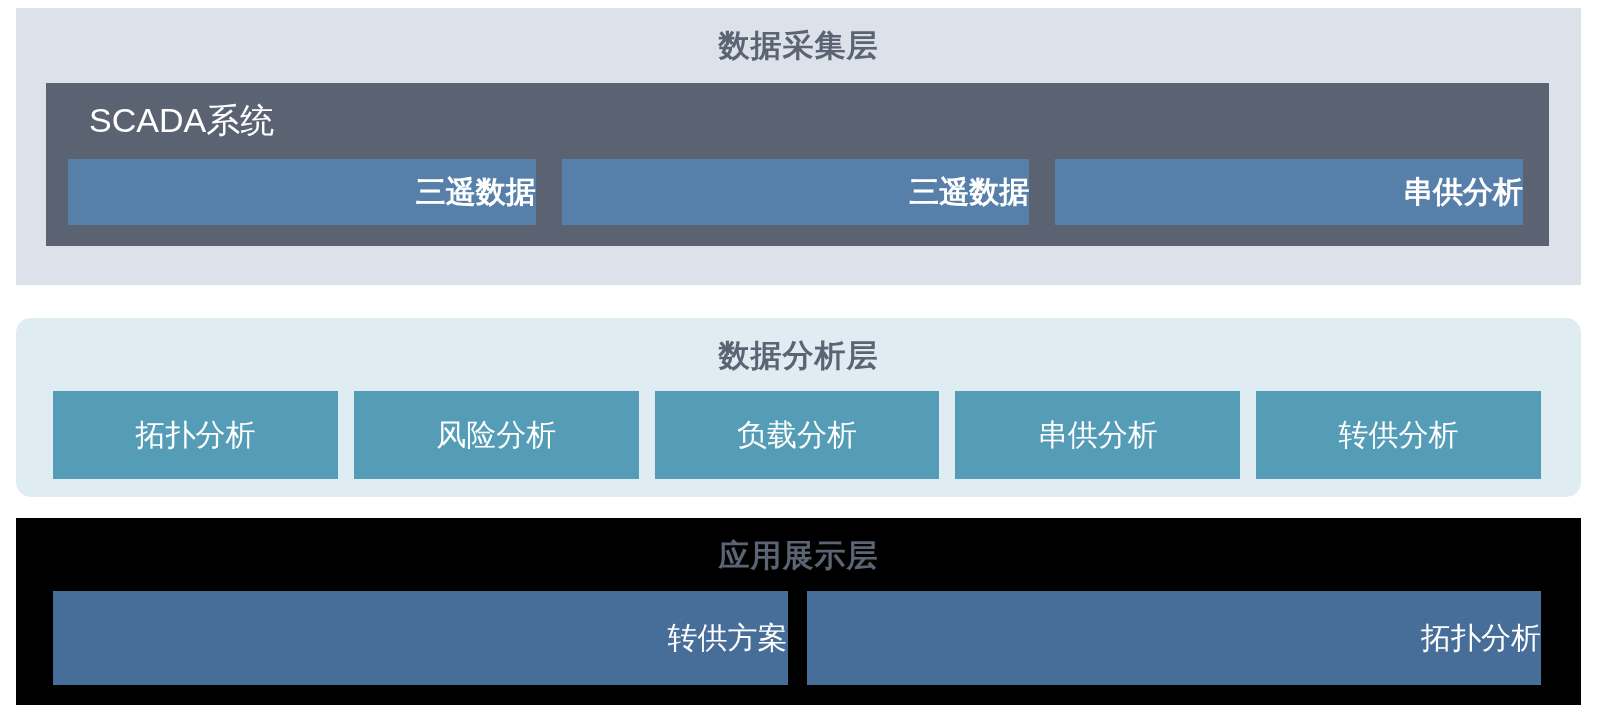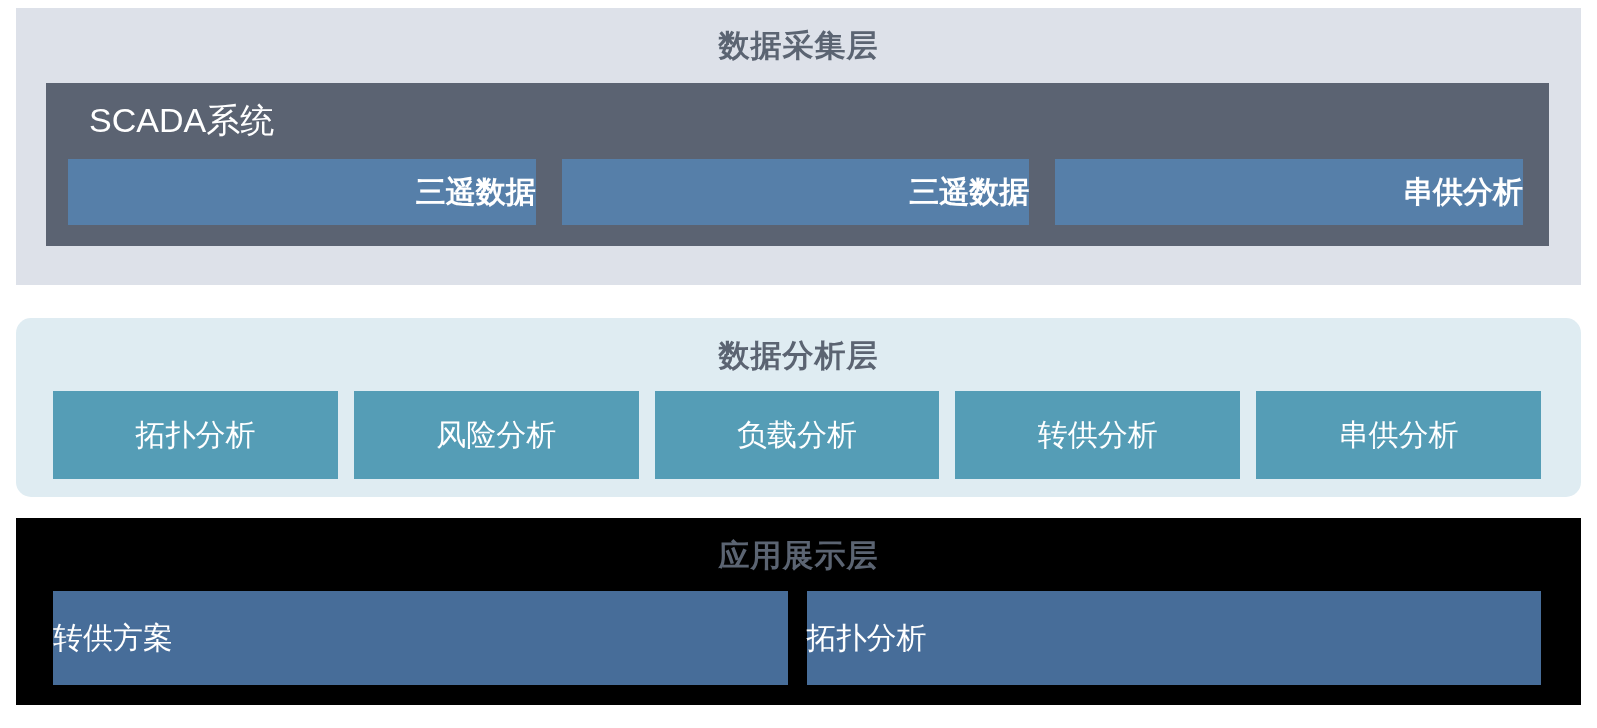--- a/index.html
+++ b/index.html
@@ -94,21 +94,21 @@
   }
   .application-items {
     display: flex;
     gap: 19px;
     margin: 18px 40px 0 37px;
   }
   .application-item {
     flex: 1;
     height: 94px;
     line-height: 94px;
-    text-align: left;
+    text-align: right;
     background: #476d99;
     color: #ffffff;
     font-size: 30px;
     font-weight: normal;
   }
 </style>
 </head>
 <body>
 
 <div class="canvas">
@@ -124,22 +124,22 @@
       </div>
     </div>
   </section>
 
   <section class="layer layer-analysis">
     <div class="layer-title">数据分析层</div>
     <div class="analysis-items">
       <div class="analysis-item">拓扑分析</div>
       <div class="analysis-item">风险分析</div>
       <div class="analysis-item">负载分析</div>
+      <div class="analysis-item">串供分析</div>
       <div class="analysis-item">转供分析</div>
-      <div class="analysis-item">串供分析</div>
     </div>
   </section>
 
   <section class="layer layer-application">
     <div class="layer-title">应用展示层</div>
     <div class="application-items">
       <div class="application-item">转供方案</div>
       <div class="application-item">拓扑分析</div>
     </div>
   </section>

